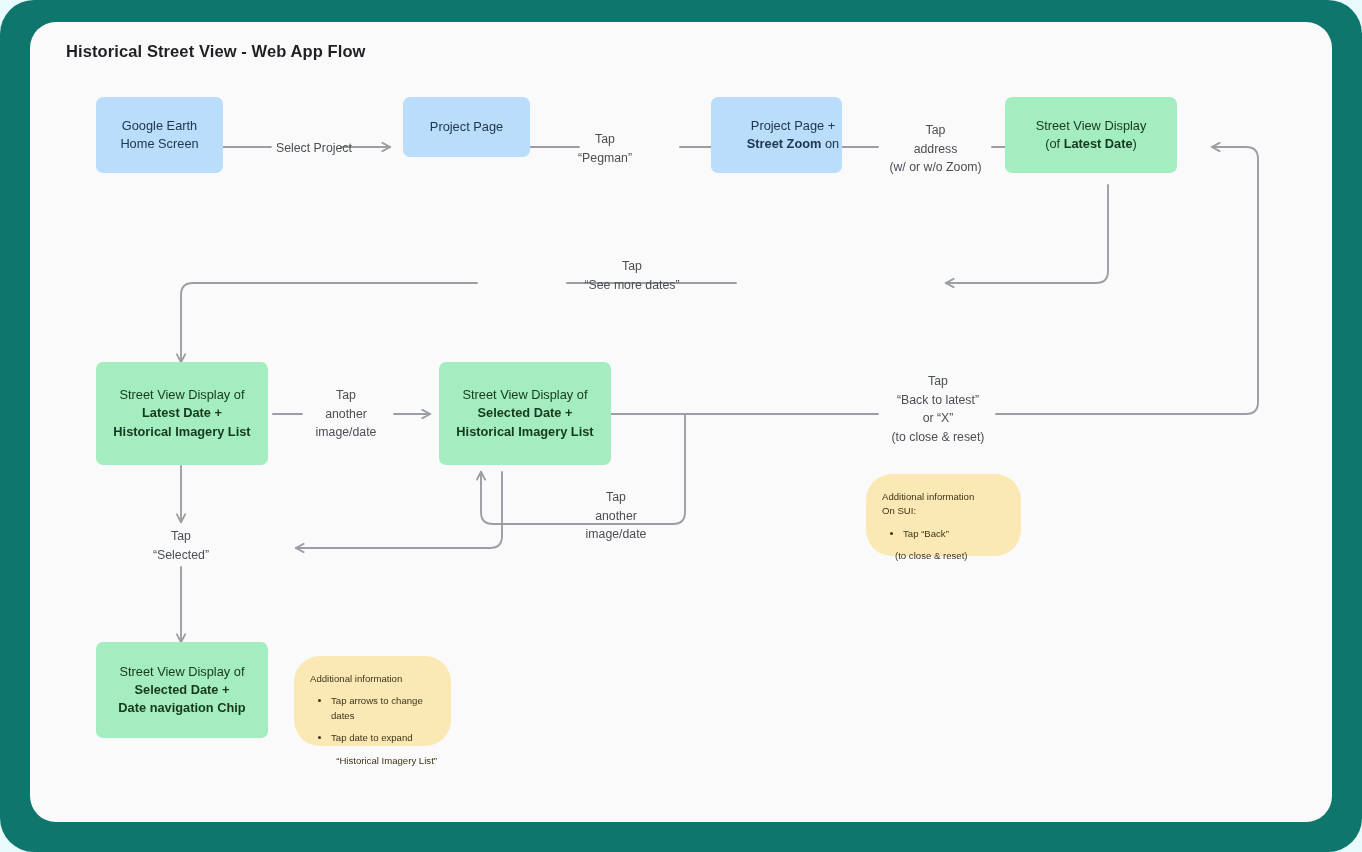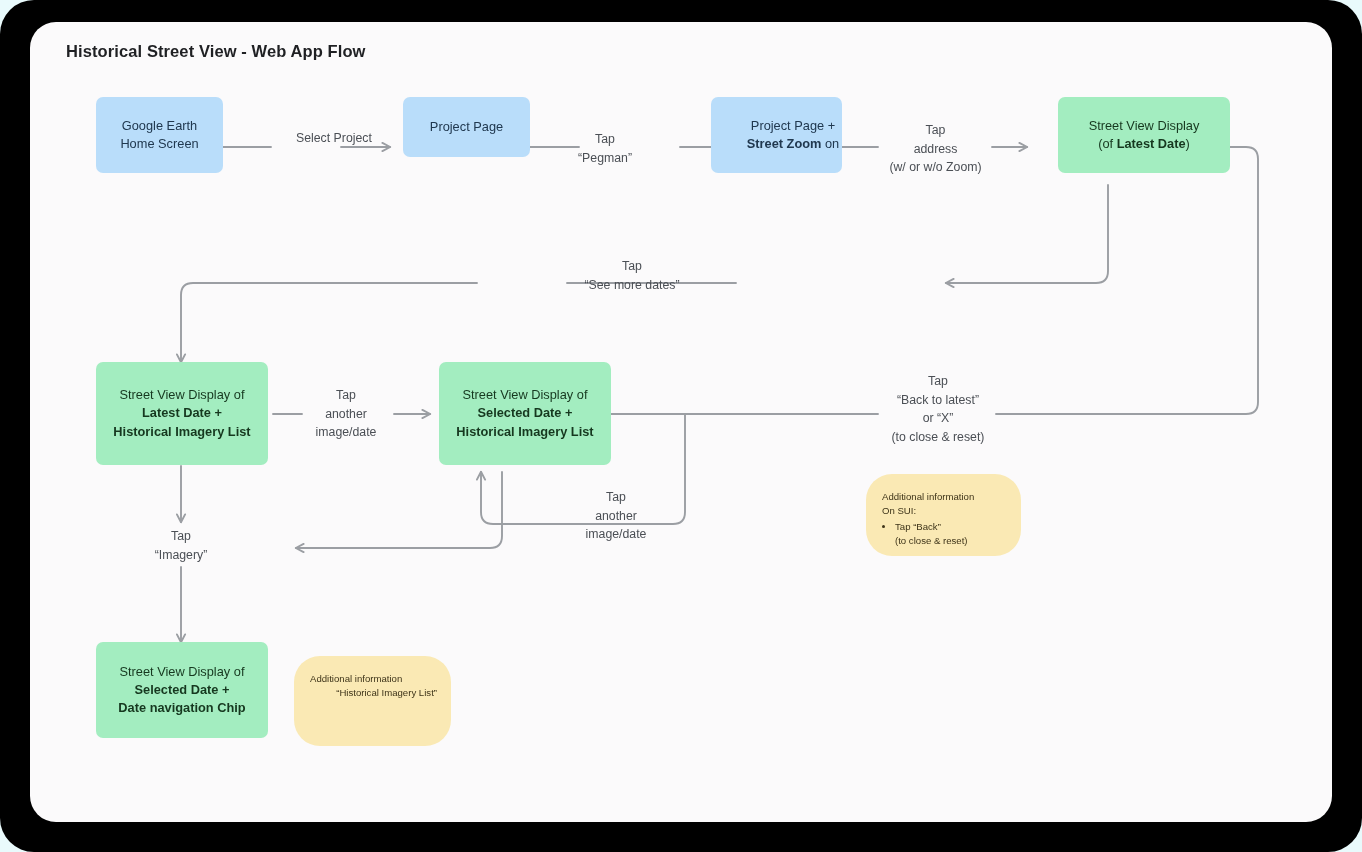--- a/index.html
+++ b/index.html
@@ -4,21 +4,21 @@
 <style>
   html,body{margin:0;padding:0;}
   body{
     width:1362px;height:852px;
     background:#e9fafc;
     font-family:"Liberation Sans", sans-serif;
     overflow:hidden;
   }
   #outer{
     position:absolute;left:0;top:0;width:1362px;height:852px;
-    background:#000000;border-radius:34px;
+    background:#0f766e;border-radius:34px;
   }
   #card{
     position:absolute;left:30px;top:22px;width:1302px;height:800px;
     background:#fbfafb;border-radius:26px;overflow:hidden;
   }
   #title{
     position:absolute;left:36px;top:20px;
     font-size:16.5px;font-weight:bold;color:#1f2023;letter-spacing:.1px;
   }
   svg#edges{position:absolute;left:0;top:0;width:1302px;height:800px;}
@@ -30,21 +30,21 @@
   }
   .blue{background:#b9ddfa;color:#20384f;font-size:12.8px;}
   .green{background:#a3edc0;color:#16381f;font-size:12.8px;}
   .note{
     background:#fae9b4;border-radius:26px;color:#3e3419;
     position:absolute;box-sizing:border-box;
     font-size:9.6px;line-height:1.5;text-align:left;
     padding:16px 14px 28px 16px;
   }
   .note ul{margin:1px 0 0 0;padding-left:13px;}
-  .note li{margin:0;}
+  .note li{margin:8px;}
   .note .sub{padding-left:0px;}
   .node b{font-weight:bold;}
   .lbl{
     position:absolute;text-align:center;color:#4b4f55;
     font-size:12.3px;line-height:1.52;white-space:nowrap;
   }
   .nl{display:block;}
 </style>
 </head>
 <body>
@@ -104,21 +104,21 @@
       </div>
     </div>
 
     <div class="node blue" style="left:681px;top:75px;width:131px;height:76px;padding-left:33px;">
       <div>
         <span class="nl">Project Page +</span>
         <span class="nl"><b>Street Zoom</b><span> on</span></span>
       </div>
     </div>
 
-    <div class="node green" style="left:1028px;top:75px;width:172px;height:76px;">
+    <div class="node green" style="left:975px;top:75px;width:172px;height:76px;">
       <div>
         <span class="nl">Street View Display</span>
         <span class="nl"><span>(of </span><b>Latest Date</b><span>)</span></span>
       </div>
     </div>
 
     <div class="node green" style="left:66px;top:340px;width:172px;height:103px;">
       <div>
         <span class="nl">Street View Display of</span>
         <span class="nl"><b>Latest Date +</b></span>
@@ -135,21 +135,21 @@
     </div>
 
     <div class="node green" style="left:66px;top:620px;width:172px;height:96px;">
       <div>
         <span class="nl">Street View Display of</span>
         <span class="nl"><b>Selected Date +</b></span>
         <span class="nl"><b>Date navigation Chip</b></span>
       </div>
     </div>
 
-    <div class="lbl" style="left:246px;top:107px;width:60px;margin-left:20px;">
+    <div class="lbl" style="left:246px;top:117px;width:60px;">
       <span class="nl">Select Project</span>
     </div>
 
     <div class="lbl" style="left:529px;top:108px;width:92px;">
       <span class="nl">Tap</span>
       <span class="nl">“Pegman”</span>
     </div>
 
     <div class="lbl" style="left:836px;top:99px;width:139px;">
       <span class="nl">Tap</span>
@@ -176,31 +176,35 @@
 
     <div class="lbl" style="left:838px;top:350px;width:140px;">
       <span class="nl">Tap</span>
       <span class="nl">“Back to latest”</span>
       <span class="nl">or “X”</span>
       <span class="nl">(to close &amp; reset)</span>
     </div>
 
     <div class="lbl" style="left:97px;top:505px;width:108px;">
       <span class="nl">Tap</span>
-      <span class="nl">“Imagery”</span>
+      <span class="nl">“Selected”</span>
     </div>
 
     <div class="note" style="left:836px;top:452px;width:155px;height:82px;">
       <div>Additional information</div>
       <div>On SUI:</div>
       <ul>
         <li>Tap “Back”</li>
       </ul>
       <div class="sub" style="padding-left:13px;">(to close &amp; reset)</div>
     </div>
 
     <div class="note" style="left:264px;top:634px;width:157px;height:90px;">
       <div>Additional information</div>
+      <ul>
+        <li>Tap arrows to change dates</li>
+        <li>Tap date to expand</li>
+      </ul>
       <div class="sub" style="padding-left:13px;text-align:right;">“Historical Imagery List”</div>
     </div>
 
   </div>
 </div>
 
 </body></html>

